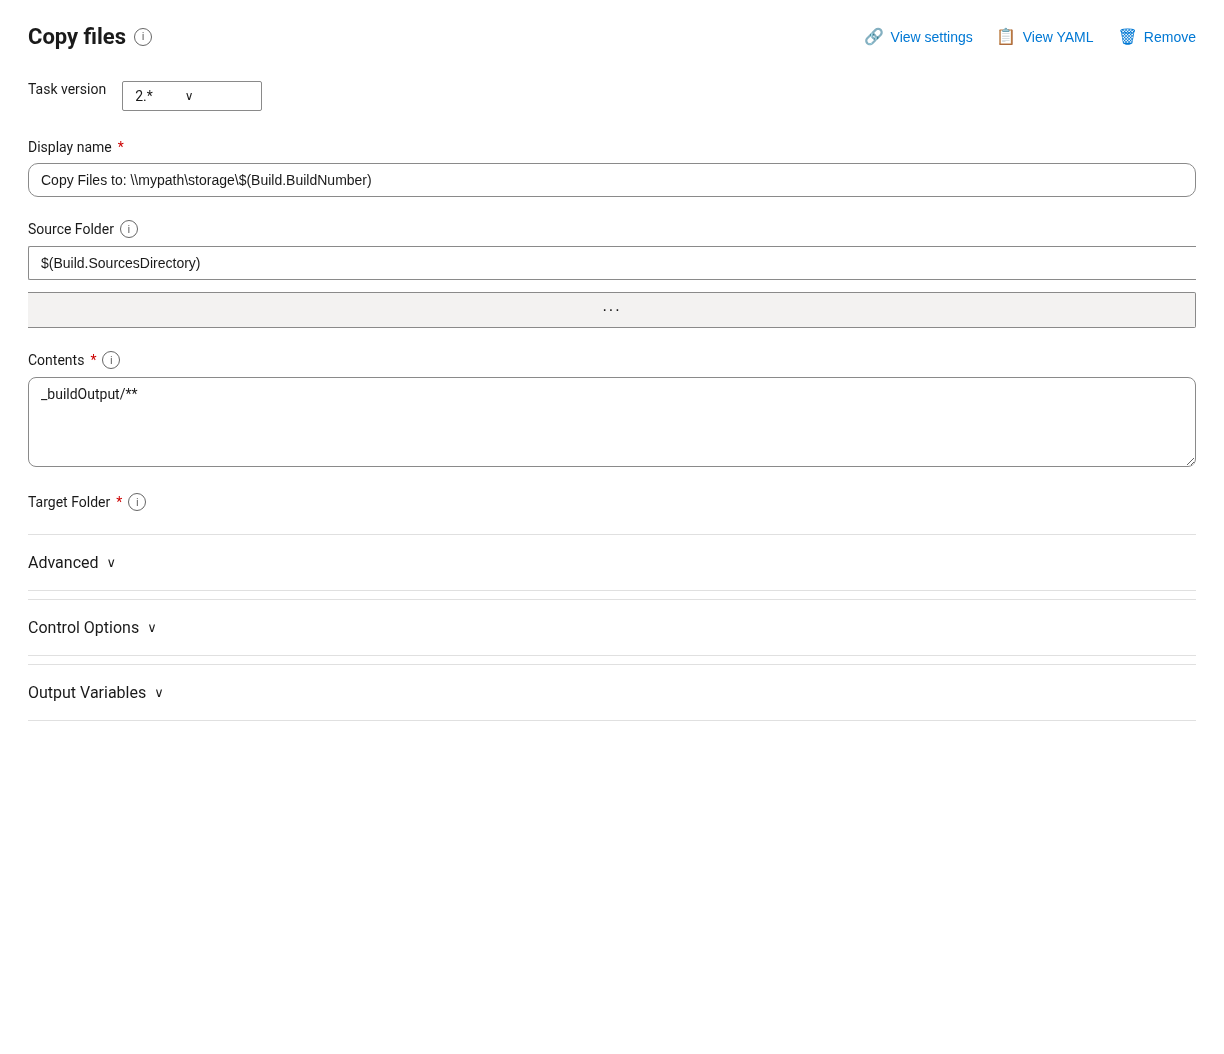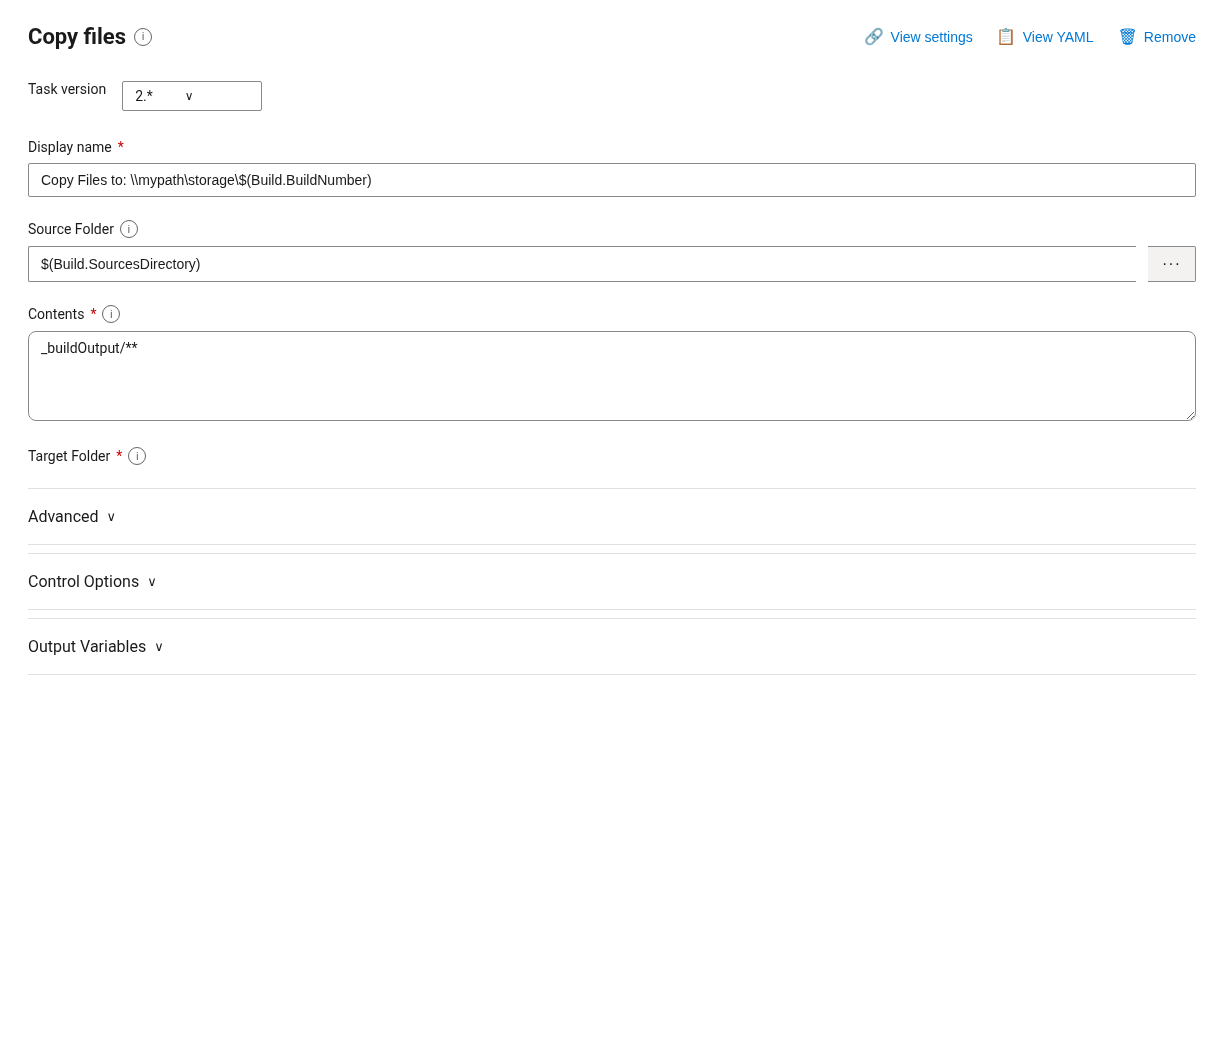--- a/index.html
+++ b/index.html
@@ -116,32 +116,33 @@
       gap: 6px;
     }
 
     .required-star {
       color: #cc0000;
     }
 
     .text-input {
       width: 100%;
       border: 1px solid #8a8a8a;
-      border-radius: 2px;
+      border-radius: 10px;
       padding: 8px 12px;
       font-size: 14px;
       color: #1a1a1a;
       background: #fff;
       outline: none;
     }
 
     .source-folder-row {
       display: flex;
       align-items: stretch;
       gap: 12px;
+      flex-direction: column;
     }
 
     .source-folder-input {
       flex: 1;
       border: 1px solid #8a8a8a;
       border-right: none;
       border-radius: 2px 0 0 2px;
       padding: 8px 12px;
       font-size: 14px;
       color: #1a1a1a;

